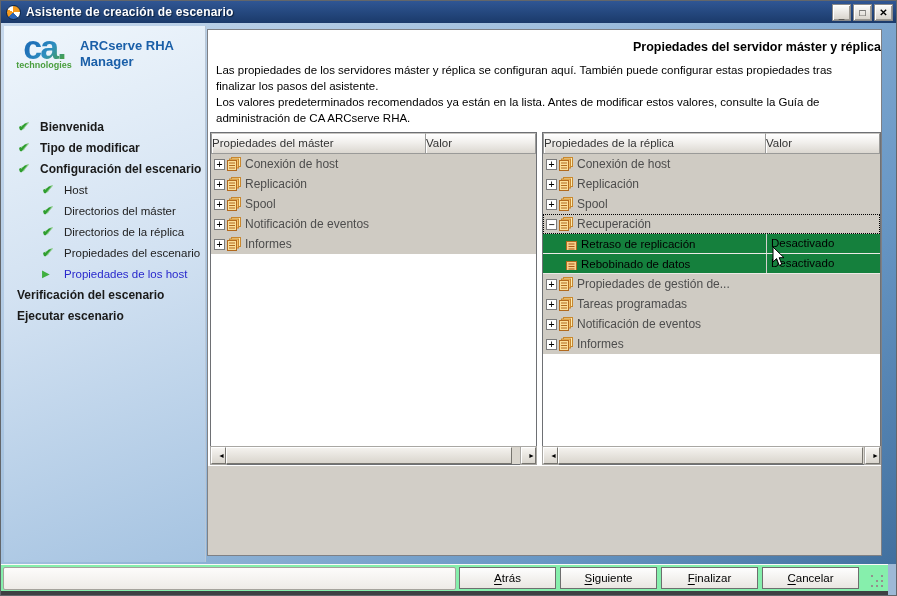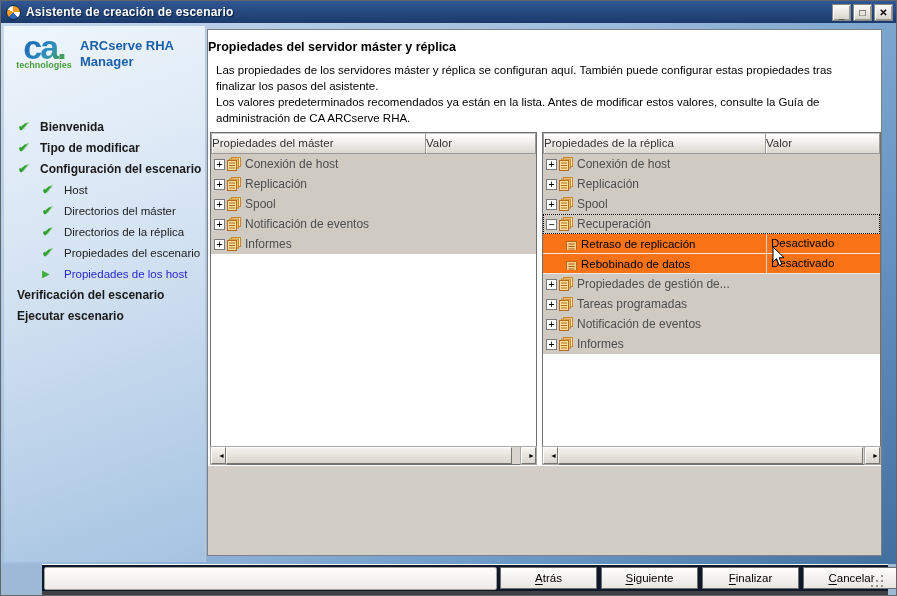--- a/index.html
+++ b/index.html
@@ -42,21 +42,21 @@
   .nav-item.lvl0.has-icon{padding-left:14px;}
   .nav-item.lvl1{padding-left:38px;font-size:11.5px;font-weight:normal;color:#222;}
   .nav-icon{width:22px;display:inline-block;font-size:12px;}
   .check-glyph{color:#2f9e2f;font-weight:bold;text-shadow:2px -1px 0 #8ccb8c;}
   .arrow-glyph{color:#3faf3f;font-size:10px;}
   .nav-item.current .nav-label{color:#2828cc;}
 
   
   .main-panel{position:absolute;left:206px;top:6px;width:675px;height:527px;
     background:#fff;border:1px solid #7e8085;}
-  .page-title{margin-top:10px;text-align:left;font-size:12.5px;font-weight:bold;color:#000;}
+  .page-title{margin-top:10px;text-align:right;font-size:12.5px;font-weight:bold;color:#000;}
   .desc{padding:8px 8px 0 8px;font-size:11.5px;color:#000;line-height:1.4;}
   .desc p{margin:0;}
 
   .band{position:absolute;left:0;right:0;top:436px;bottom:0;background:#d2cec7;}
 
   
   .ptable{position:absolute;top:102px;height:333px;border:1px solid #6e7074;background:#fff;
     display:flex;flex-direction:column;}
   .ptable.master{left:2px;width:327px;}
   .ptable.replica{left:334px;width:339px;}
@@ -64,21 +64,21 @@
   .hcell{background:linear-gradient(#ffffff 0%,#f1efec 45%,#dbd7d0 100%);
     border:1px solid #9a9a98;border-top-color:#c7c5c1;
     box-shadow:inset 1px 1px 0 #fff;
     font-size:11.5px;color:#333;line-height:18px;cursor:default;}
   .master .hcell.cname{width:215px;}
   .replica .hcell.cname{width:223px;}
   .hcell.cval{flex:1;margin-left:-1px;}
   .tbody{flex:1;overflow:hidden;background:#fff;}
   .trow{display:flex;height:20px;align-items:center;cursor:default;}
   .trow.group{background:#cfcbc3;}
-  .trow.child{background:#f97316;border-bottom:1px solid #eceae6;}
+  .trow.child{background:#15803d;border-bottom:1px solid #eceae6;}
   .trow.focused{outline:1px dotted #000;outline-offset:-1px;}
   .cname-cell{display:flex;align-items:center;overflow:hidden;white-space:nowrap;}
   .master .cname-cell{width:215px;}
   .replica .cname-cell{width:223px;}
   .cval-cell{flex:1;font-size:11.5px;color:#000;padding-left:4px;overflow:hidden;white-space:nowrap;}
   .trow.child .cval-cell{border-left:1px solid #d4d2ce;height:100%;line-height:19px;}
   .toggle{width:11px;height:11px;flex:0 0 11px;margin-left:3px;background:#fff;border:1px solid #7a7a7a;
     font-family:"DejaVu Sans Mono",monospace;font-size:10px;line-height:9px;text-align:center;color:#000;}
   .gicon{margin-left:2px;flex:0 0 15px;height:14px;}
   .cicon{margin-left:23px;flex:0 0 12px;height:11px;}
@@ -88,22 +88,22 @@
   
   .hscroll{flex:0 0 15px;display:flex;background:#dad6ce;border-top:1px solid #a9a7a3;}
   .sbtn{width:15px;height:100%;font-size:7px;line-height:13px;text-align:center;color:#000;
     background:linear-gradient(#f7f5f2,#d9d5cd);border:1px solid;border-color:#fff #77756f #77756f #fff;
     box-shadow:0 0 0 1px #a9a7a3;cursor:default;}
   .sthumb{flex:1;background:linear-gradient(#f4f2ee,#d9d5cd);border:1px solid;border-color:#fff #77756f #77756f #fff;cursor:default;}
   .master .sthumb{margin-right:9px;}
   .replica .sthumb{margin-right:2px;}
 
   
-  .footer{position:absolute;left:0;right:8px;bottom:0;height:31px;background:#0f172a;
-    border-top:1px solid #fbfaf8;border-bottom:4px solid #3e4043;margin-left:41px;}
+  .footer{position:absolute;left:0;right:8px;bottom:0;height:31px;background:#86efac;
+    border-top:1px solid #fbfaf8;border-bottom:4px solid #3e4043;}
   .statusbox{position:absolute;left:2px;top:2px;width:453px;height:23px;border:1px solid #a5a29c;
     border-radius:2px;background:linear-gradient(#fdfcfb,#eeebe7);}
   .fbtn{position:absolute;top:2px;width:97px;height:22px;font-size:11.5px;color:#000;
     background:linear-gradient(#fefefe,#e9e6e1);border:1px solid #6e6e6e;cursor:default;padding:0;}
   .fbtn u{text-underline-offset:2px;}
   .grip{position:absolute;right:5px;bottom:4px;width:12px;height:12px;}
   .grip::before{content:"";position:absolute;width:2px;height:2px;background:#94928d;
     box-shadow:10px 10px 0 0 #94928d,10px 5px 0 0 #94928d,5px 10px 0 0 #94928d,
                10px 0 0 0 #94928d,0 10px 0 0 #94928d,5px 5px 0 0 #94928d;}
 

